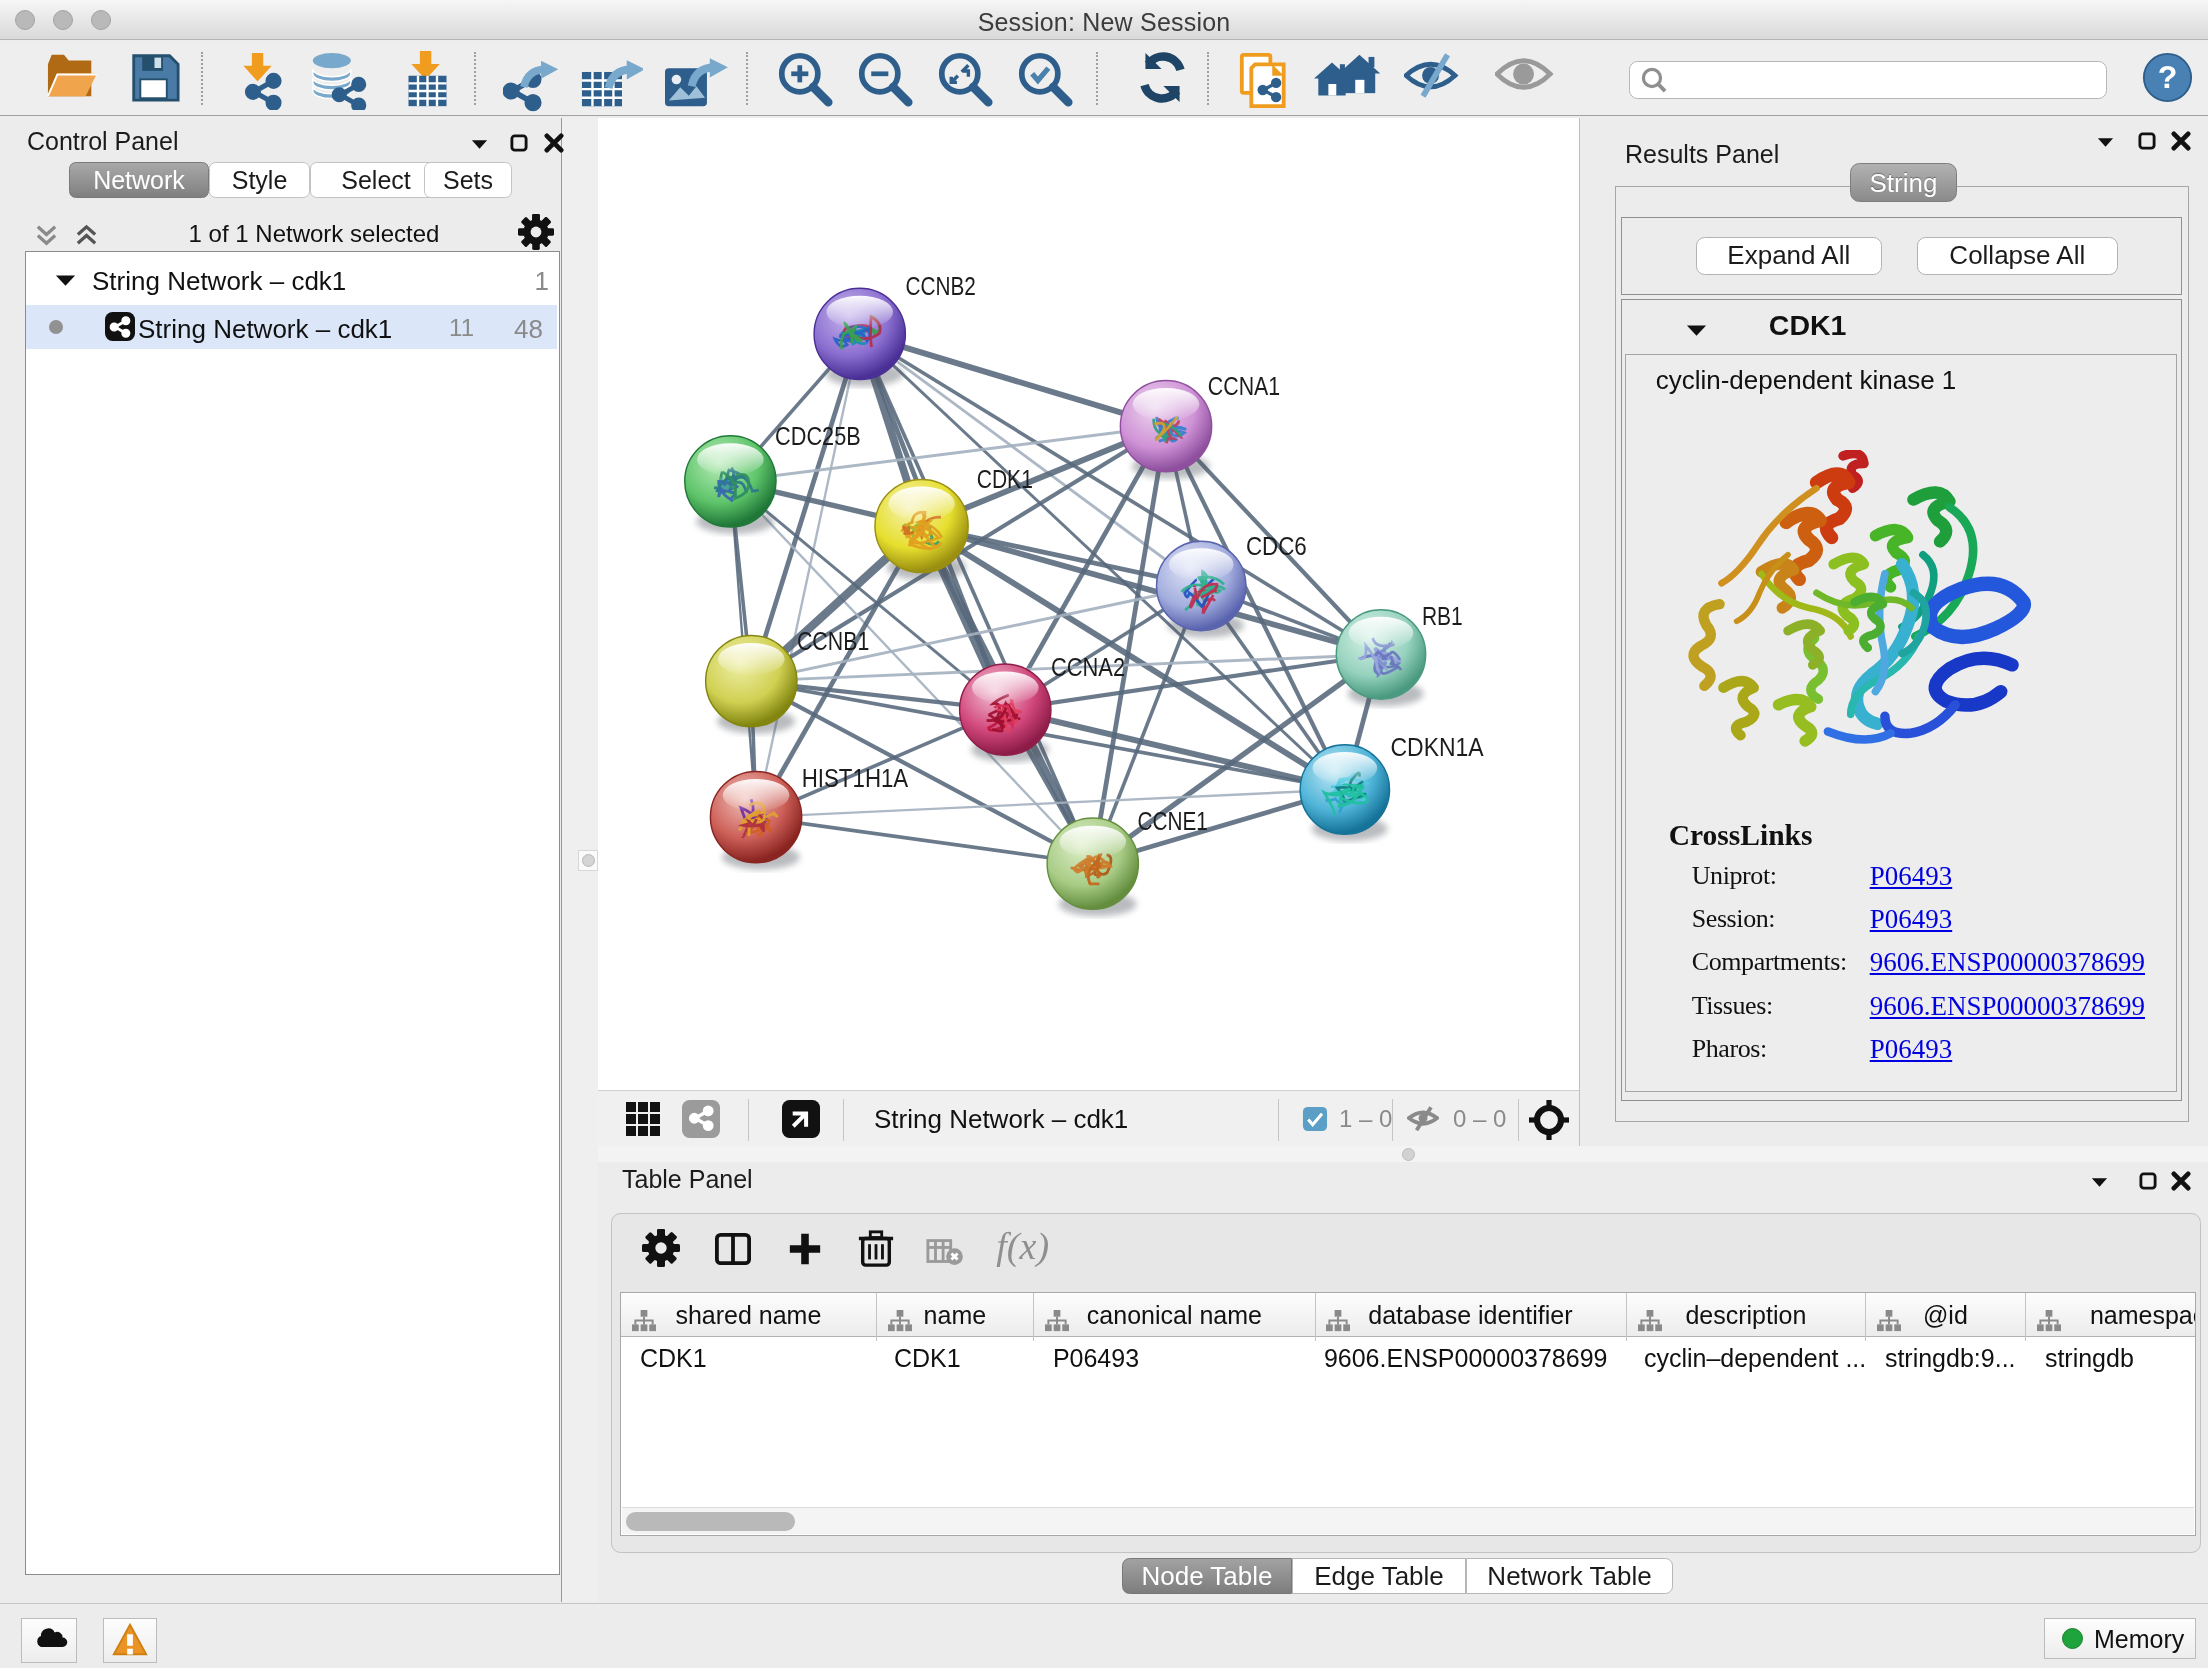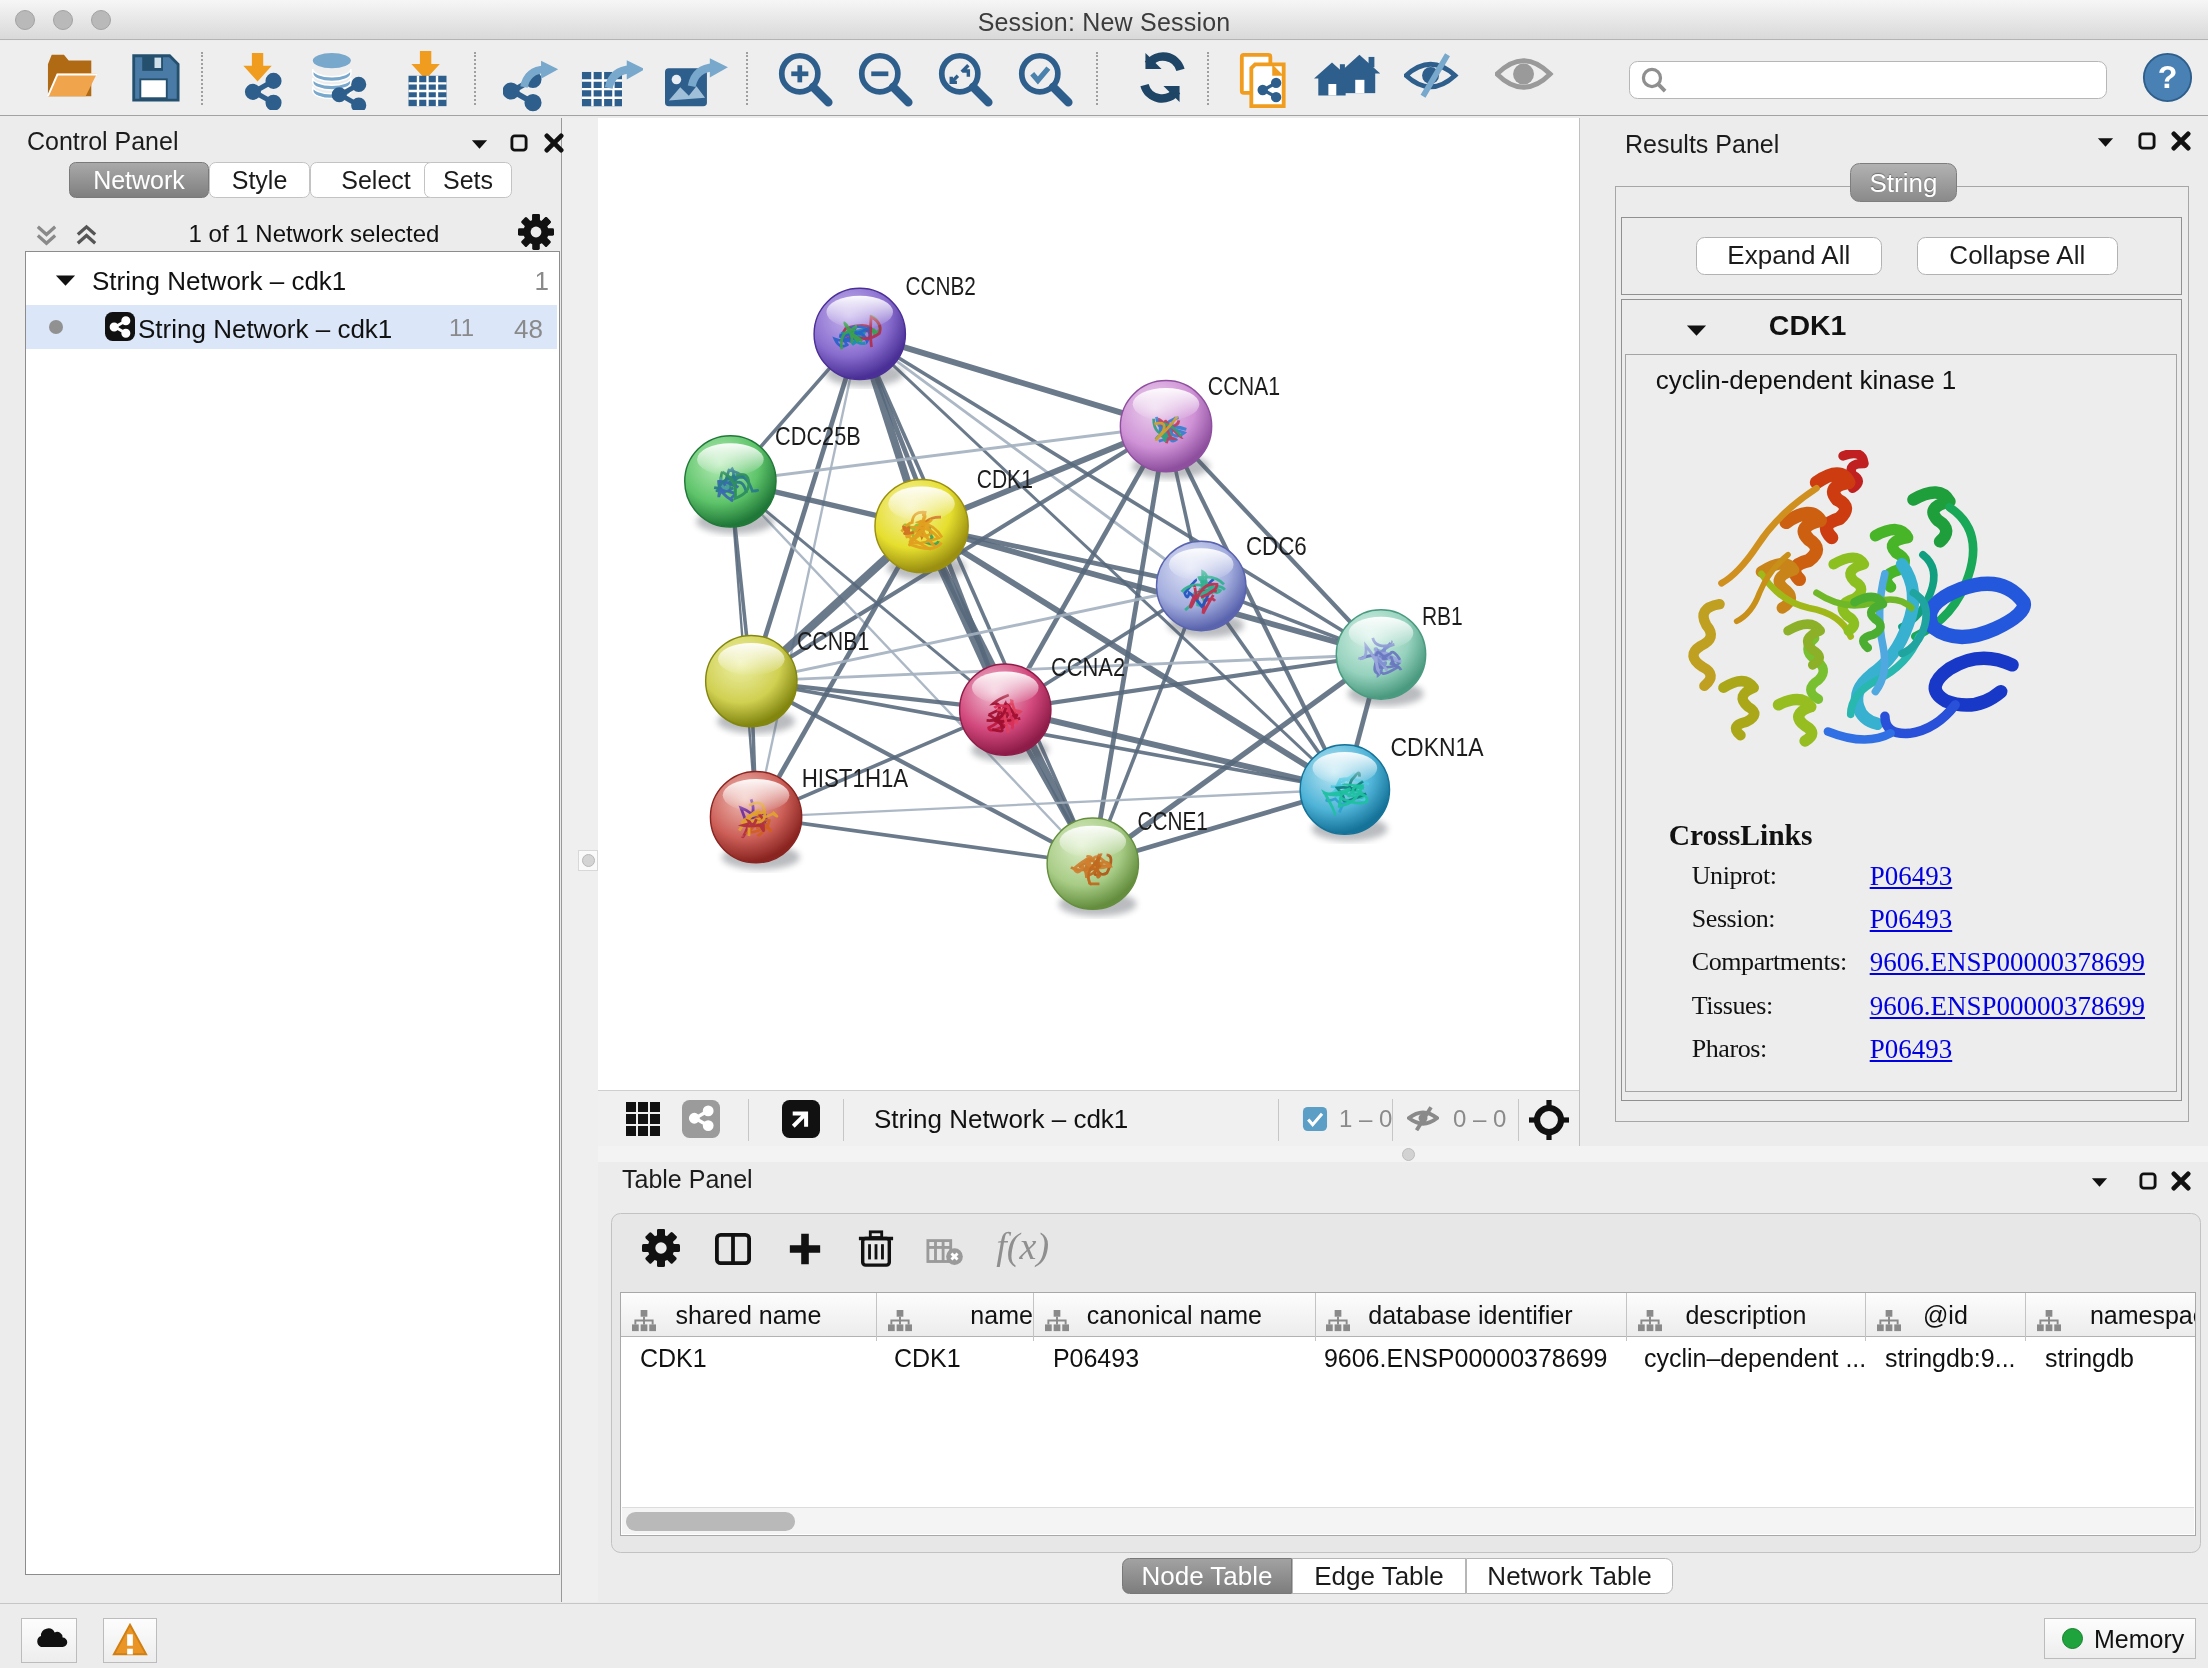--- a/index.html
+++ b/index.html
@@ -579,21 +579,21 @@
         <rect x="18.27" y="0" width="5.46" height="9.24" fill="#111" transform="rotate(270 21.0 21.0)"></rect>
       </svg></div>
   </div>
 <div class="abs hgut">
     <div style="position:absolute;left:804px;top:1.9px;width:13.3px;height:13.3px;border-radius:50%;background:#d2d2d2;border:1px solid #bcbcbc"></div>
   </div>
 <div class="abs" style="left:1580px;top:623px;width:19px;height:20px;background:#fafafa;border:1px solid #d8d8d8;">
     <div style="position:absolute;left:1.9px;top:2.9px;width:13.3px;height:13.3px;border-radius:50%;background:#d4d4d4;border:1px solid #b8b8b8;"></div>
   </div>
 <div class="abs rpanel">
-    <div class="abs panel-title" style="left:45px;top:12px">Results Panel</div>
+    <div class="abs panel-title" style="left:45px;top:22px">Results Panel</div>
     <div class="abs" style="left:516px;top:15px"><svg width="19" height="19" viewBox="0 0 20 20">
         <path d="M2,5.6000000000000005 h16 l-8.0,9.0 z" fill="#111"></path>
       </svg></div>
     <div class="abs" style="left:558px;top:14.3px"><svg width="18" height="18" viewBox="0 0 19 19">
         <rect x="2" y="2" width="15" height="15" rx="3" fill="none" stroke="#111" stroke-width="3"></rect>
       </svg></div>
     <div class="abs" style="left:591px;top:13.3px"><svg width="20" height="20" viewBox="0 0 21 21">
         <path d="M3,3 L18,18 M18,3 L3,18" stroke="#111" stroke-width="5" stroke-linecap="round"></path>
       </svg></div>
     <div class="abs stringtab">String</div>
@@ -718,21 +718,21 @@
           <span style="display:block;text-align:center">shared name</span>
         </div>
         <div class="thcell" style="left:256px;width:157px">
           <span style="position:absolute;left:11.4px;top:9.5px"><svg width="24" height="24" viewBox="0 0 25 25">
               <rect x="9.0" y="0" width="7.000000000000001" height="7.000000000000001" fill="#8a8a8a"></rect>
               <rect x="0" y="15.0" width="7.000000000000001" height="7.000000000000001" fill="#8a8a8a"></rect>
               <rect x="9.0" y="15.0" width="7.000000000000001" height="7.000000000000001" fill="#8a8a8a"></rect>
               <rect x="18.0" y="15.0" width="7.000000000000001" height="7.000000000000001" fill="#8a8a8a"></rect>
               <path d="M12.5,7.000000000000001 v4.0 M3.5000000000000004,15.0 v-4.0 h18.0 v4.0 M12.5,11.0 v4.0" stroke="#8a8a8a" stroke-width="2.0" fill="none"></path>
             </svg></span>
-          <span style="display:block;text-align:right">name</span>
+          <span style="display:block;text-align:center">name</span>
         </div>
         <div class="thcell" style="left:413px;width:282px">
           <span style="position:absolute;left:11.4px;top:9.5px"><svg width="24" height="24" viewBox="0 0 25 25">
               <rect x="9.0" y="0" width="7.000000000000001" height="7.000000000000001" fill="#8a8a8a"></rect>
               <rect x="0" y="15.0" width="7.000000000000001" height="7.000000000000001" fill="#8a8a8a"></rect>
               <rect x="9.0" y="15.0" width="7.000000000000001" height="7.000000000000001" fill="#8a8a8a"></rect>
               <rect x="18.0" y="15.0" width="7.000000000000001" height="7.000000000000001" fill="#8a8a8a"></rect>
               <path d="M12.5,7.000000000000001 v4.0 M3.5000000000000004,15.0 v-4.0 h18.0 v4.0 M12.5,11.0 v4.0" stroke="#8a8a8a" stroke-width="2.0" fill="none"></path>
             </svg></span>
           <span style="display:block;text-align:center">canonical name</span>

